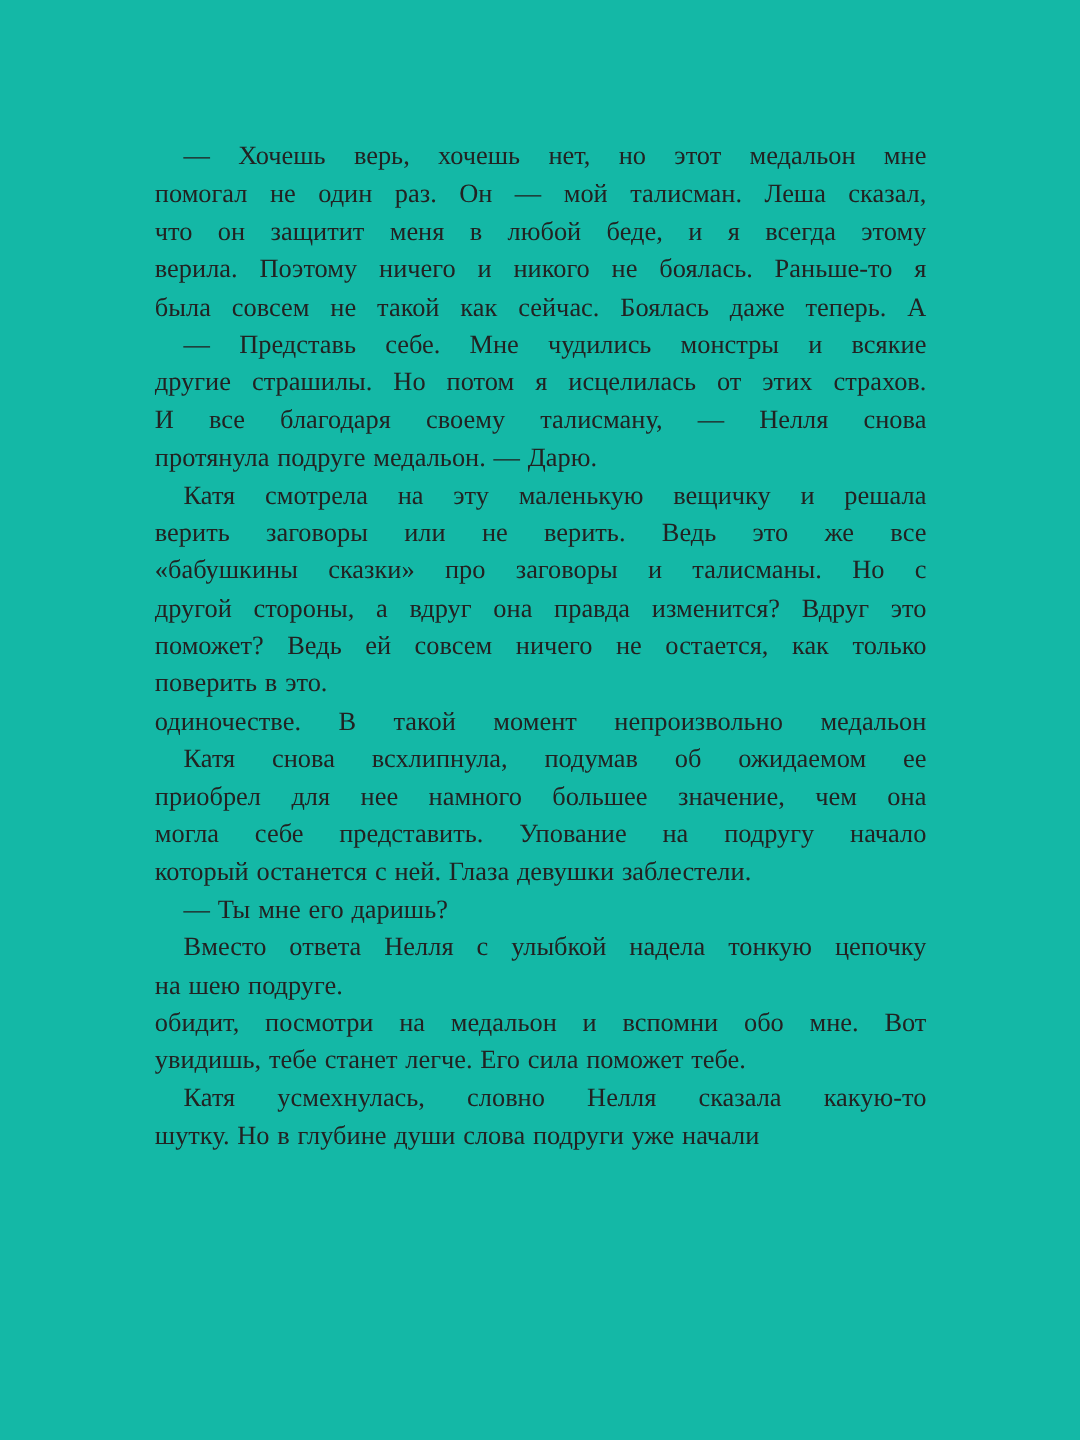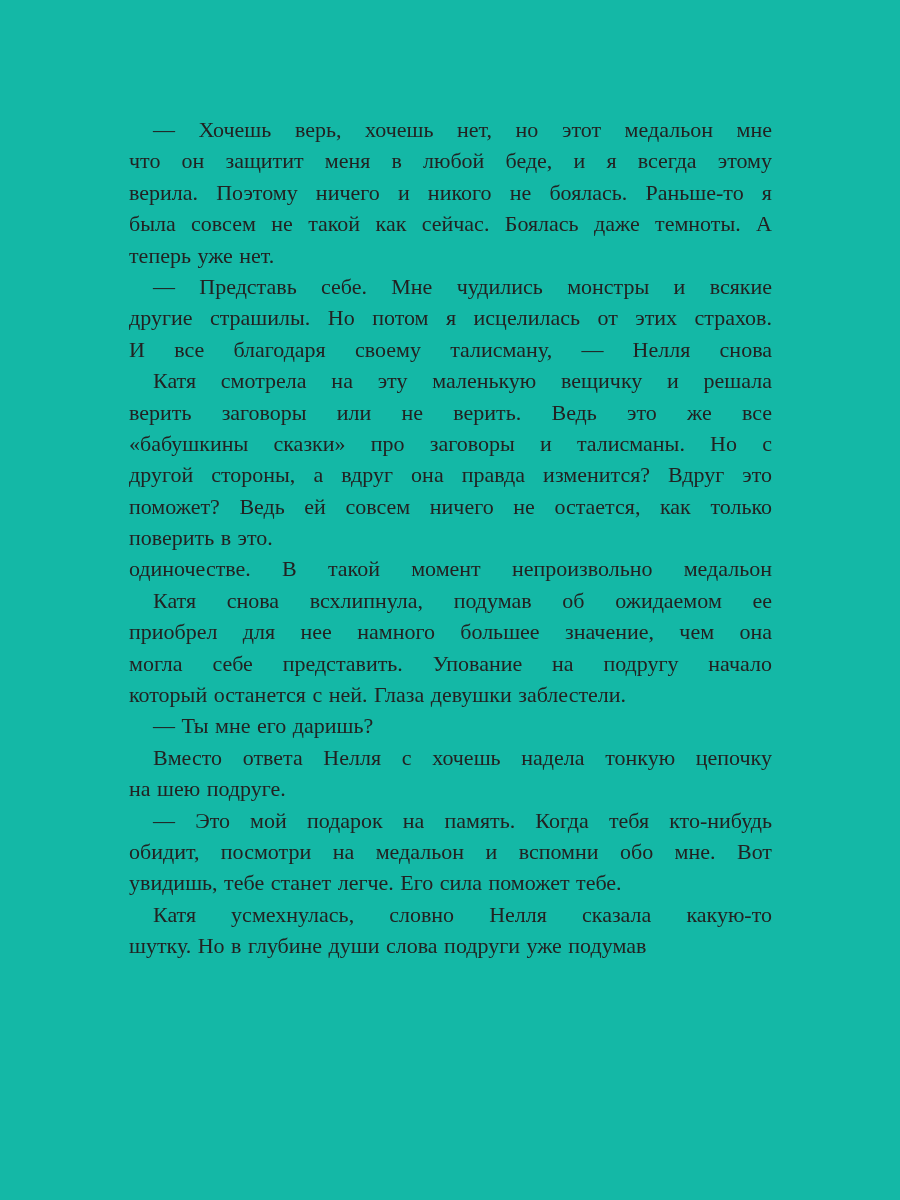--- a/index.html
+++ b/index.html
@@ -39,40 +39,40 @@
   .text-line.last {
     text-align-last: left;
   }
 </style>
 </head>
 <body>
 
 <div class="page" style="background: #14b8a6;">
   <div class="text-block" style="color: rgb(34, 34, 34);">
       <div class="text-line first">— Хочешь верь, хочешь нет, но этот медальон мне</div>
+      <div class="text-line">помогал не один раз. Он — мой талисман. Леша сказал,</div>
       <div class="text-line">что он защитит меня в любой беде, и я всегда этому</div>
       <div class="text-line">верила. Поэтому ничего и никого не боялась. Раньше-то я</div>
-      <div class="text-line">была совсем не такой как сейчас. Боялась даже темноты. А</div>
-      <div class="text-line last">теперь уже нет.</div>
+      <div class="text-line">была совсем не такой как сейчас. Боялась даже теперь. А</div>
       <div class="text-line first">— Представь себе. Мне чудились монстры и всякие</div>
       <div class="text-line">другие страшилы. Но потом я исцелилась от этих страхов.</div>
       <div class="text-line">И все благодаря своему талисману, — Нелля снова</div>
+      <div class="text-line last">протянула подруге медальон. — Дарю.</div>
       <div class="text-line first">Катя смотрела на эту маленькую вещичку и решала</div>
       <div class="text-line">верить заговоры или не верить. Ведь это же все</div>
       <div class="text-line">«бабушкины сказки» про заговоры и талисманы. Но с</div>
       <div class="text-line">другой стороны, а вдруг она правда изменится? Вдруг это</div>
       <div class="text-line">поможет? Ведь ей совсем ничего не остается, как только</div>
       <div class="text-line last">поверить в это.</div>
       <div class="text-line">одиночестве. В такой момент непроизвольно медальон</div>
       <div class="text-line first">Катя снова всхлипнула, подумав об ожидаемом ее</div>
       <div class="text-line">приобрел для нее намного большее значение, чем она</div>
       <div class="text-line">могла себе представить. Упование на подругу начало</div>
       <div class="text-line last">который останется с ней. Глаза девушки заблестели.</div>
       <div class="text-line first last">— Ты мне его даришь?</div>
-      <div class="text-line first">Вместо ответа Нелля с хочешь надела тонкую цепочку</div>
+      <div class="text-line first">Вместо ответа Нелля с улыбкой надела тонкую цепочку</div>
       <div class="text-line last">на шею подруге.</div>
-      <div class="text-line first">— Это мой подарок на память. Когда тебя кто-нибудь</div>
       <div class="text-line">обидит, посмотри на медальон и вспомни обо мне. Вот</div>
       <div class="text-line last">увидишь, тебе станет легче. Его сила поможет тебе.</div>
       <div class="text-line first">Катя усмехнулась, словно Нелля сказала какую-то</div>
-      <div class="text-line last">шутку. Но в глубине души слова подруги уже подумав</div>
+      <div class="text-line last">шутку. Но в глубине души слова подруги уже начали</div>
     </div>
 </div>
 
 </body></html>

